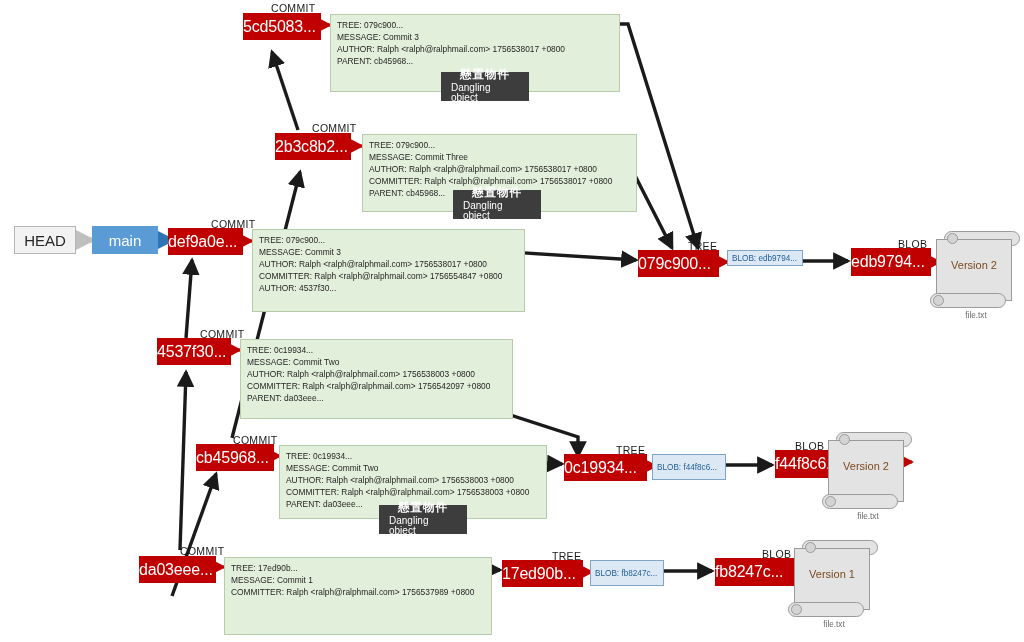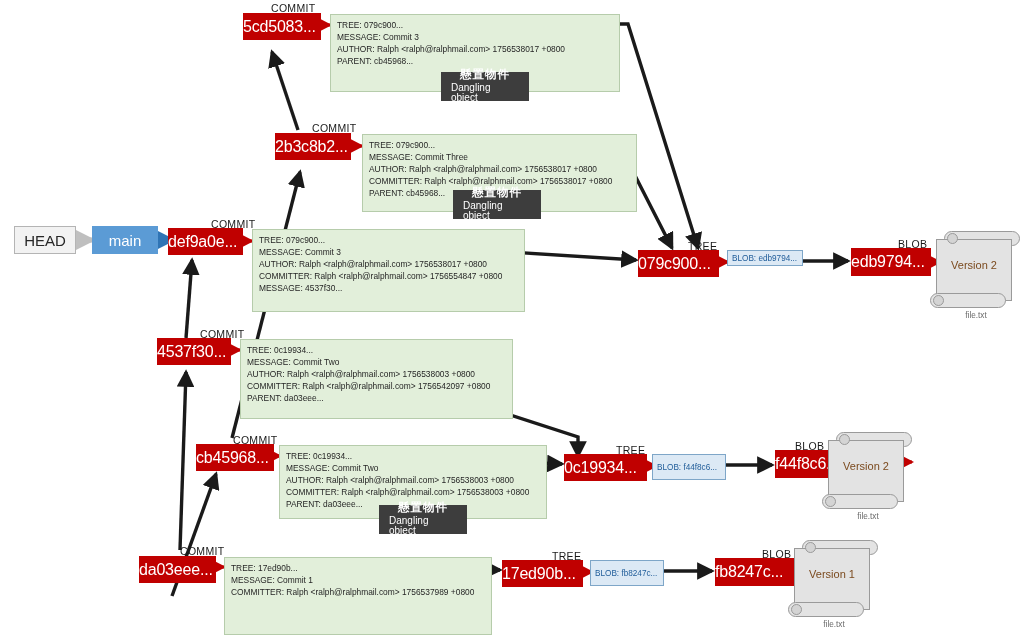--- a/index.html
+++ b/index.html
@@ -193,21 +193,21 @@
 
   <div class="typecap" style="left:211px;top:218px;">COMMIT</div>
   <div class="node hashbox big" style="left:168px;top:228px;width:75px;height:27px;">
     <span>def9a0e...</span>
   </div>
   <div class="node body-green" style="left:252px;top:229px;width:273px;height:83px;">
     <div>TREE: 079c900...</div>
     <div>MESSAGE: Commit 3</div>
     <div>AUTHOR: Ralph &lt;ralph@ralphmail.com&gt; 1756538017 +0800</div>
     <div>COMMITTER: Ralph &lt;ralph@ralphmail.com&gt; 1756554847 +0800</div>
-    <div>MESSAGE: 4537f30...</div>
+    <div>AUTHOR: 4537f30...</div>
   </div>
 
   <div class="typecap" style="left:200px;top:328px;">COMMIT</div>
   <div class="node hashbox big" style="left:157px;top:338px;width:74px;height:27px;">
     <span>4537f30...</span>
   </div>
   <div class="node body-green" style="left:240px;top:339px;width:273px;height:80px;">
     <div>TREE: 0c19934...</div>
     <div>MESSAGE: Commit Two</div>
     <div>AUTHOR: Ralph &lt;ralph@ralphmail.com&gt; 1756538003 +0800</div>

